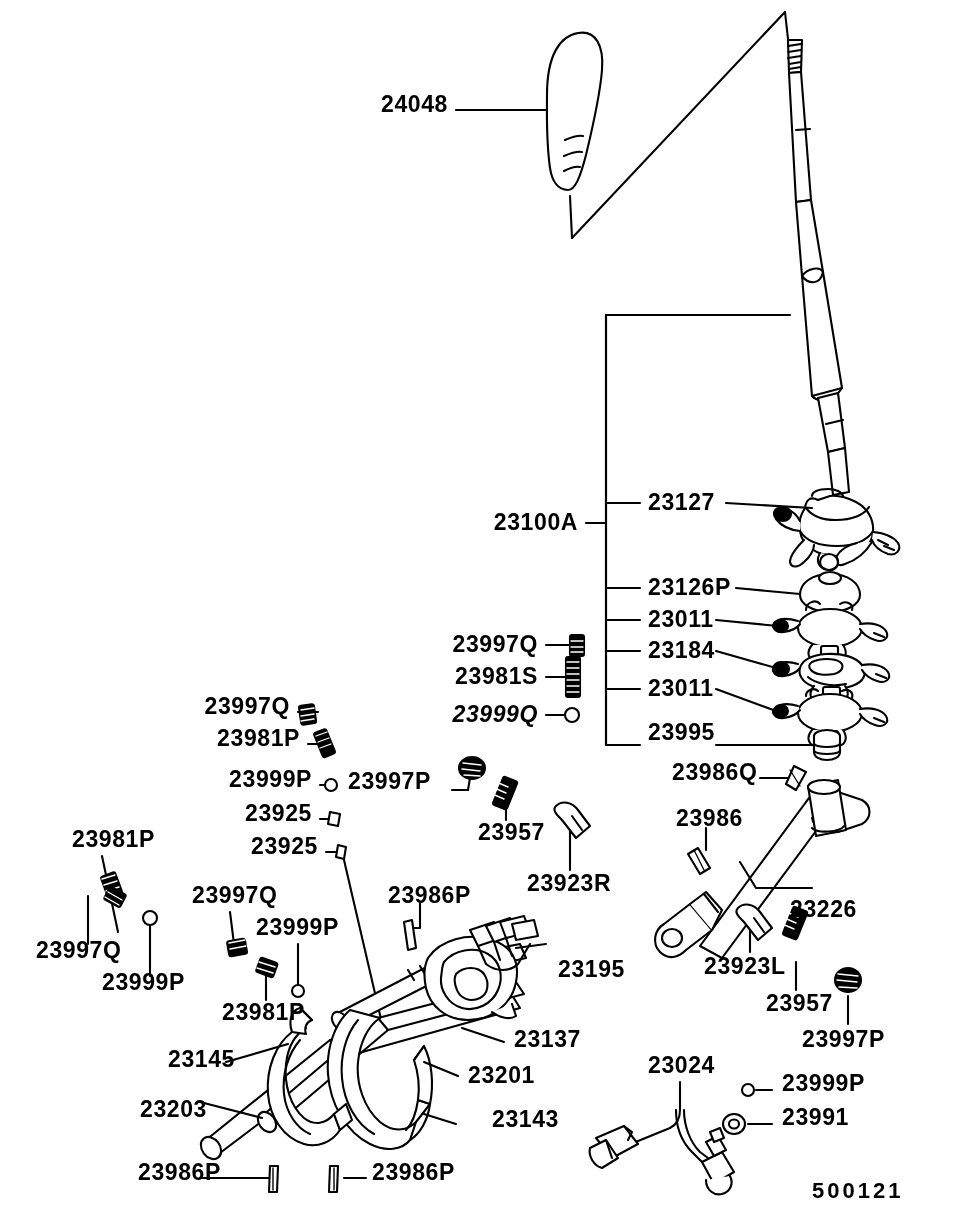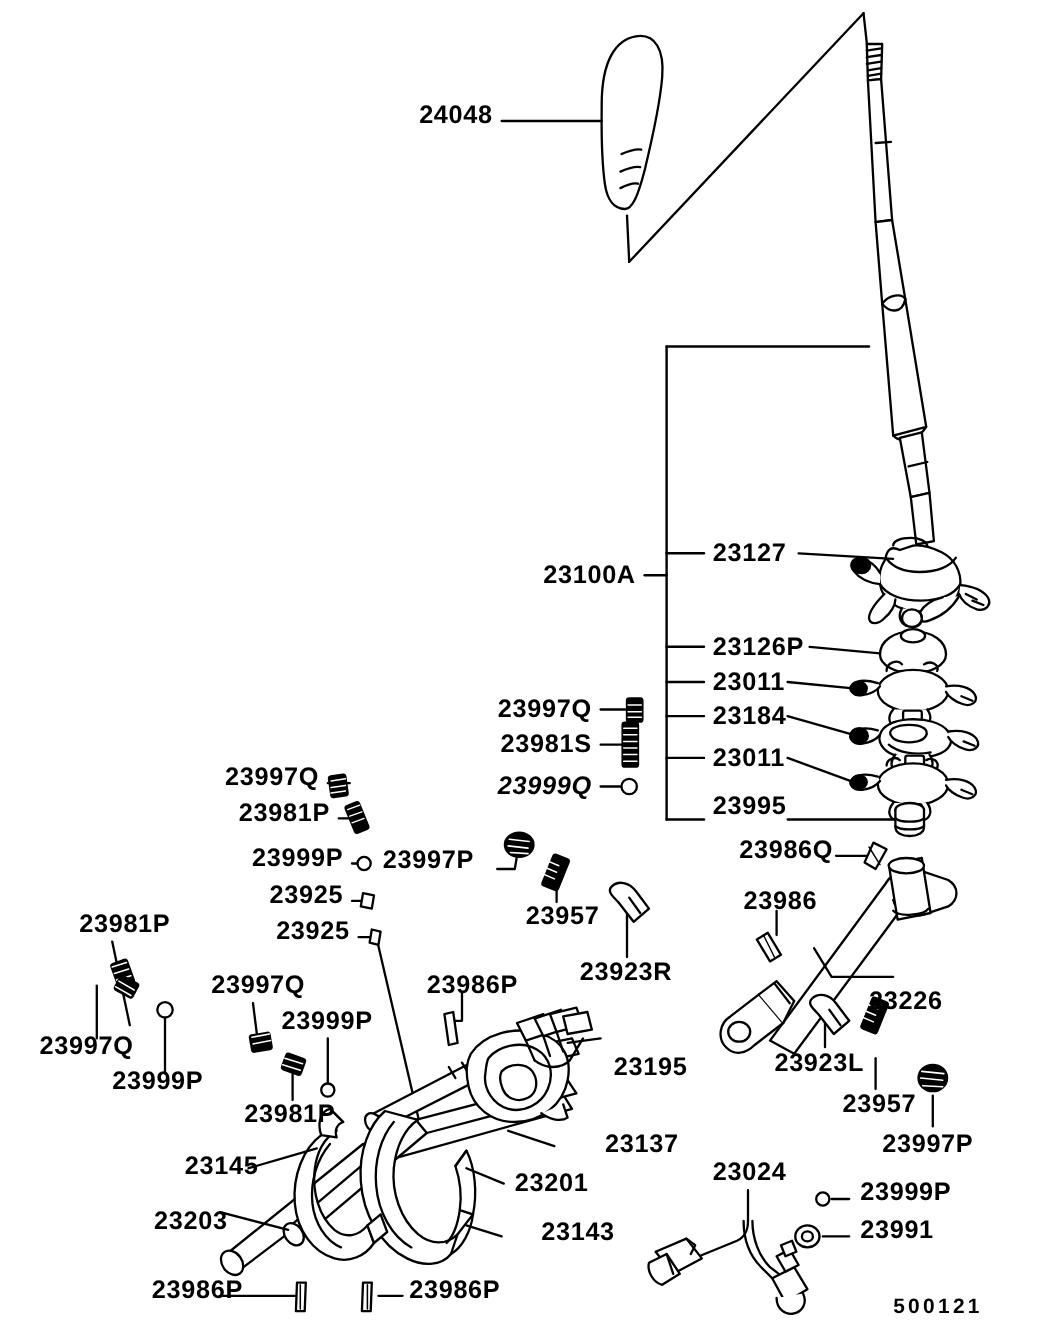--- a/index.html
+++ b/index.html
@@ -3,21 +3,21 @@
 <meta charset="utf-8">
 <style>
   html,body{margin:0;padding:0;background:#ffffff;}
   body{width:960px;height:1210px;overflow:hidden;
        font-family:"Liberation Sans",sans-serif;color:#000;}
   #sheet{position:relative;width:960px;height:1040px;background:#fff;}
   #art{position:absolute;left:0;top:0;width:960px;height:1210px;}
   .lbl{position:absolute;white-space:nowrap;font-family:"Liberation Sans",sans-serif;
        font-size:23px;font-weight:bold;letter-spacing:0.6px;color:#000;line-height:1;}
   .lbl.r{transform:translateX(-100%);}
-  #fignum{position:absolute;font-size:19px;font-weight:bold;letter-spacing:3px;
+  #fignum{position:absolute;font-size:22px;font-weight:bold;letter-spacing:3px;
           font-family:"Liberation Sans",sans-serif;}
 </style>
 </head>
 <body>
 
 <div id="sheet">
 
   <svg id="art" viewBox="0 0 960 1210">
     <g fill="none" stroke="#000" stroke-width="2.1" stroke-linejoin="round" stroke-linecap="round">
 
@@ -400,21 +400,21 @@
       <div class="lbl" style="left: 72px; top: 828px;">23981P</div>
       <div class="lbl" style="left: 36px; top: 939px;">23997Q</div>
       <div class="lbl" style="left: 102px; top: 971px;">23999P</div>
       <div class="lbl" style="left: 192px; top: 884px;">23997Q</div>
       <div class="lbl" style="left: 256px; top: 916px;">23999P</div>
       <div class="lbl" style="left: 222px; top: 1001px;">23981P</div>
       <div class="lbl" style="left: 478px; top: 821px;">23957</div>
       <div class="lbl" style="left: 527px; top: 872px;">23923R</div>
       <div class="lbl" style="left: 388px; top: 884px;">23986P</div>
       <div class="lbl" style="left: 558px; top: 930px; margin-top: 28px;">23195</div>
-      <div class="lbl" style="left: 514px; top: 1028px; margin-left: 36px;">23137</div>
+      <div class="lbl" style="left: 514px; top: 1028px;">23137</div>
       <div class="lbl" style="left: 468px; top: 1064px;">23201</div>
       <div class="lbl" style="left: 492px; top: 1108px;">23143</div>
       <div class="lbl" style="left: 168px; top: 1048px;">23145</div>
       <div class="lbl" style="left: 140px; top: 1098px;">23203</div>
       <div class="lbl" style="left: 138px; top: 1161px;">23986P</div>
       <div class="lbl" style="left: 372px; top: 1161px;">23986P</div>
       <div class="lbl" style="left: 672px; top: 761px;">23986Q</div>
       <div class="lbl" style="left: 676px; top: 807px;">23986</div>
       <div class="lbl" style="left: 790px; top: 876px; margin-top: 22px;">23226</div>
       <div class="lbl" style="left: 704px; top: 955px;">23923L</div>

